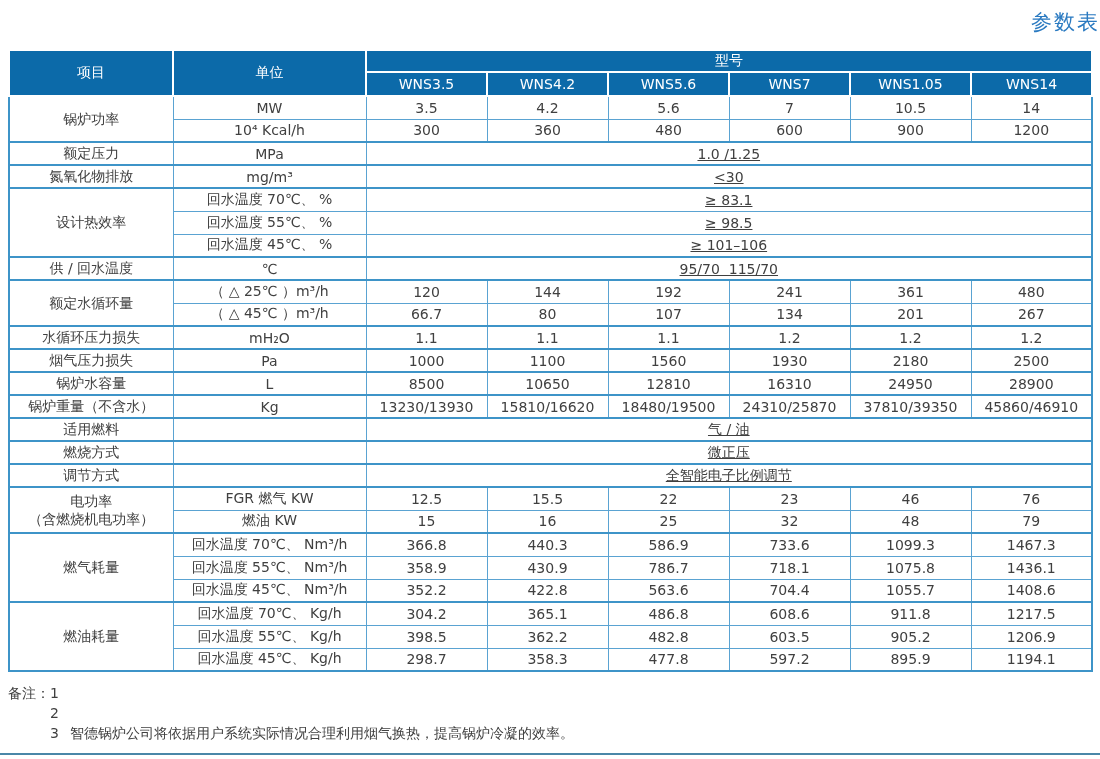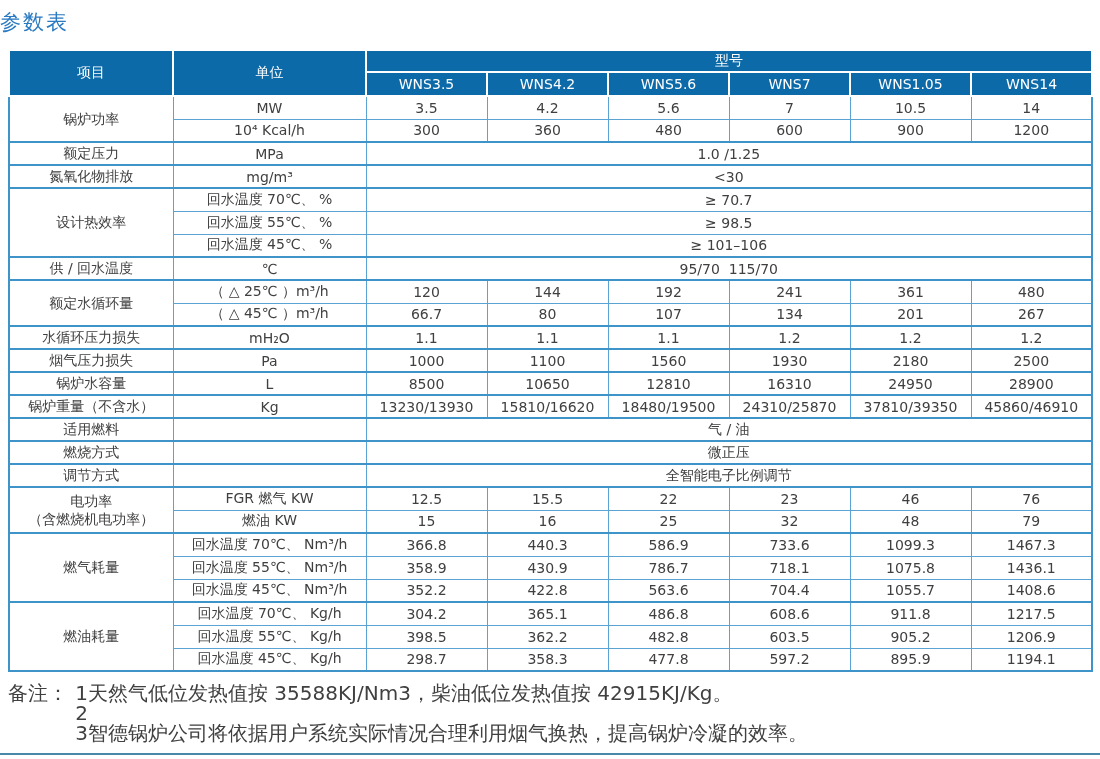--- a/index.html
+++ b/index.html
@@ -13,21 +13,21 @@
   *{box-sizing:border-box;}
   html,body{margin:0;padding:0;}
   body{
     width:1100px;height:759px;
     background:#ffffff;
     font-family:"DejaVu Sans","Liberation Sans",sans-serif;
     color:var(--text);
     overflow:hidden;
   }
   .title{
-    text-align:left;
+    text-align:right;
     font-size:21px;
     letter-spacing:2px;
     color:var(--title);
     padding-top:8px;
   }
   table.params{
     border-collapse:collapse;
     table-layout:fixed;
     width:1084px;
     margin:13px 8px 4px 8px;
@@ -51,28 +51,27 @@
   tbody td{
     border:1px solid var(--grid);
     height:23px;
     white-space:nowrap;
     color:var(--text);
   }
   tbody tr.group-start > td{
     border-top:2px solid var(--grid-strong);
   }
   td.item{white-space:pre-line;line-height:1.3;}
-  td.merged{white-space:pre;}
+  td.merged{white-space:pre;text-decoration:underline;}
   .notes{
     display:flex;
     margin:11px 8px 0 8px;
-    font-size:20px;
+    font-size:14px;
     line-height:20px;
     color:var(--text);
-    text-align:right;
   }
   .notes-label{white-space:nowrap;}
   .note-line{display:flex;}
   .note-num{width:20px;flex:0 0 20px;}
   .bottom-rule{
     height:2px;
     background:var(--rule);
     margin-top:10px;
     width:1100px;
   }
@@ -135,21 +134,21 @@
           <td class="merged" colspan="6">1.0 /1.25</td>
         </tr>
         <tr class="group-start">
           <td class="item" rowspan="1">氮氧化物排放</td>
           <td class="unit">mg/m³</td>
           <td class="merged" colspan="6">&lt;30</td>
         </tr>
         <tr class="group-start">
           <td class="item" rowspan="3">设计热效率</td>
           <td class="unit">回水温度 70℃、 %</td>
-          <td class="merged" colspan="6">≥ 70.7</td>
+          <td class="merged" colspan="6">≥ 83.1</td>
         </tr>
         <tr>
           <td class="unit">回水温度 55℃、 %</td>
           <td class="merged" colspan="6">≥ 98.5</td>
         </tr>
         <tr>
           <td class="unit">回水温度 45℃、 %</td>
           <td class="merged" colspan="6">≥ 101–106</td>
         </tr>
         <tr class="group-start">
@@ -308,21 +307,20 @@
           <td class="val">1194.1</td>
         </tr>
       </tbody>
   </table>
 
   <div class="notes">
     <span class="notes-label">备注：</span>
     <div id="notes-list">
         <div class="note-line">
           <span class="note-num">1</span>
-          <span class="note-text">天然气低位发热值按 35588KJ/Nm3，柴油低位发热值按 42915KJ/Kg。</span>
         </div>
         <div class="note-line">
           <span class="note-num">2</span>
         </div>
         <div class="note-line">
           <span class="note-num">3</span>
           <span class="note-text">智德锅炉公司将依据用户系统实际情况合理利用烟气换热，提高锅炉冷凝的效率。</span>
         </div>
       </div>
   </div>

